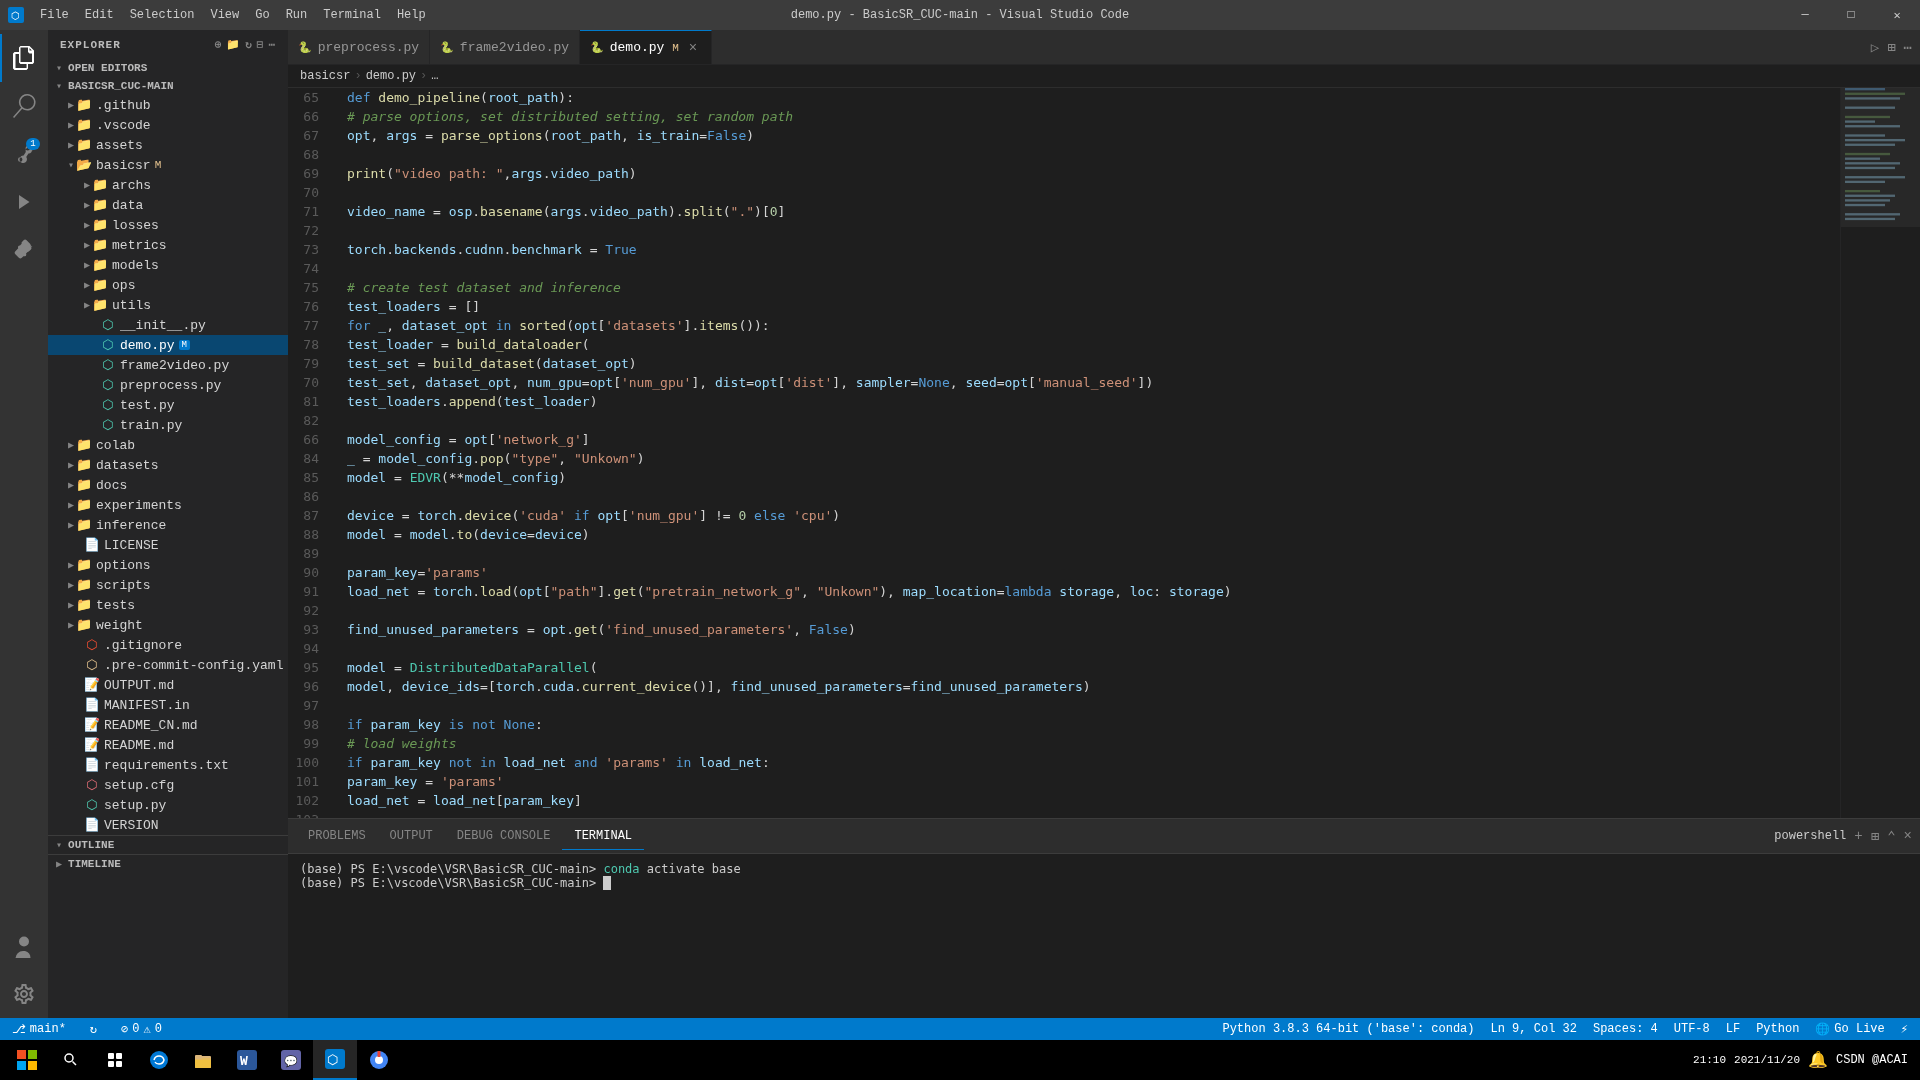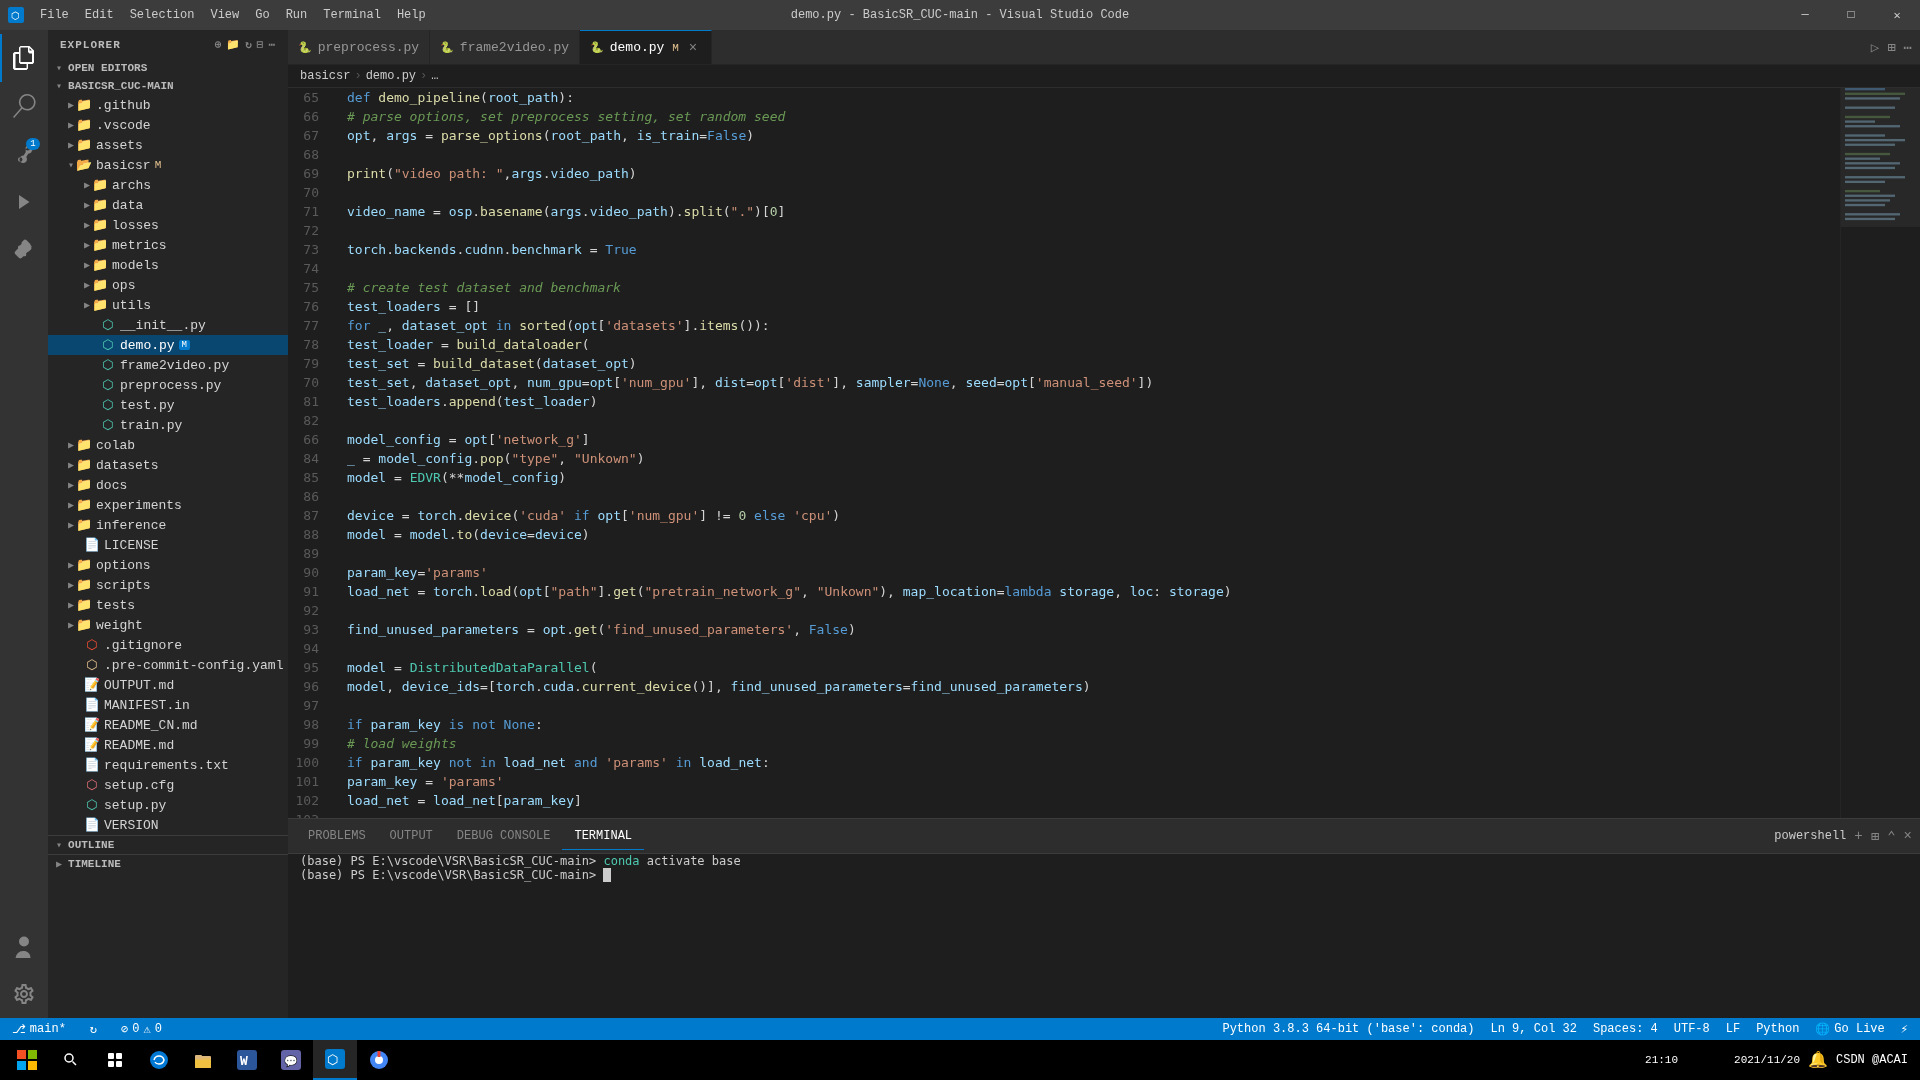--- a/index.html
+++ b/index.html
@@ -63,21 +63,21 @@
     .bool { color: #569cd6; }
 
     
     .minimap { width: 80px; background: #1e1e1e; flex-shrink: 0; border-left: 1px solid #252526; overflow: hidden; }
 
     
     .panel { background: #1e1e1e; border-top: 1px solid #3c3c3c; flex-shrink: 0; height: 200px; display: flex; flex-direction: column; }
     .panel-tabs { display: flex; background: #2d2d2d; border-bottom: 1px solid #3c3c3c; align-items: center; padding: 0 8px; height: 35px; }
     .panel-tab { padding: 6px 12px; font-size: 12px; cursor: pointer; color: #858585; text-transform: uppercase; }
     .panel-tab.active { color: #fff; border-bottom: 1px solid #007acc; }
-    .panel-content { flex: 1; padding: 0 12px; overflow: auto; font-size: 12px; }
+    .panel-content { flex: 1; padding: 8px 12px; overflow: auto; font-size: 12px; }
     .panel-actions { margin-left: auto; display: flex; gap: 8px; align-items: center; }
     .panel-action-btn { color: #858585; cursor: pointer; font-size: 14px; }
 
     
     .status-bar { height: 22px; background: #007acc; display: flex; align-items: center; padding: 0 8px; gap: 16px; flex-shrink: 0; font-size: 12px; color: white; }
     .status-item { display: flex; align-items: center; gap: 4px; cursor: pointer; padding: 0 4px; }
     .status-right { margin-left: auto; display: flex; gap: 8px; }
 
     
     .taskbar { height: 40px; background: #000; display: flex; align-items: center; padding: 0 4px; flex-shrink: 0; }
@@ -513,30 +513,30 @@
             <div class="line-no">100</div>
             <div class="line-no">101</div>
             <div class="line-no">102</div>
             <div class="line-no">103</div>
 
           </div>
         </div>
 
         <div style="flex:1;overflow:auto;background:#1e1e1e;padding-left:4px;font-family:Consolas,monospace;font-size:13px;line-height:19px;">
           <div class="code-line"><span class="kw">def</span> <span class="fn">demo_pipeline</span><span style="color:#d4d4d4;">(</span><span class="param">root_path</span><span style="color:#d4d4d4;">):</span></div>
-          <div class="code-line"><span style="color:#d4d4d4;">    </span><span class="comment"># parse options, set preprocess setting, set random seed</span></div>
+          <div class="code-line"><span style="color:#d4d4d4;">    </span><span class="comment"># parse options, set distributed setting, set random path</span></div>
           <div class="code-line"><span style="color:#d4d4d4;">    </span><span class="var">opt</span><span style="color:#d4d4d4;">, </span><span class="var">args</span><span style="color:#d4d4d4;"> = </span><span class="fn">parse_options</span><span style="color:#d4d4d4;">(</span><span class="var">root_path</span><span style="color:#d4d4d4;">, </span><span class="param">is_train</span><span style="color:#d4d4d4;">=</span><span class="bool">False</span><span style="color:#d4d4d4;">)</span></div>
           <div class="code-line">&nbsp;</div>
           <div class="code-line"><span style="color:#d4d4d4;">    </span><span class="fn">print</span><span style="color:#d4d4d4;">(</span><span class="str">"video path: "</span><span style="color:#d4d4d4;">,</span><span class="var">args</span><span style="color:#d4d4d4;">.</span><span class="var">video_path</span><span style="color:#d4d4d4;">)</span></div>
           <div class="code-line">&nbsp;</div>
           <div class="code-line"><span style="color:#d4d4d4;">    </span><span class="var">video_name</span><span style="color:#d4d4d4;"> = </span><span class="var">osp</span><span style="color:#d4d4d4;">.</span><span class="fn">basename</span><span style="color:#d4d4d4;">(</span><span class="var">args</span><span style="color:#d4d4d4;">.</span><span class="var">video_path</span><span style="color:#d4d4d4;">).</span><span class="fn">split</span><span style="color:#d4d4d4;">(</span><span class="str">"."</span><span style="color:#d4d4d4;">)[</span><span class="num">0</span><span style="color:#d4d4d4;">]</span></div>
           <div class="code-line">&nbsp;</div>
           <div class="code-line"><span style="color:#d4d4d4;">    </span><span class="var">torch</span><span style="color:#d4d4d4;">.</span><span class="var">backends</span><span style="color:#d4d4d4;">.</span><span class="var">cudnn</span><span style="color:#d4d4d4;">.</span><span class="var">benchmark</span><span style="color:#d4d4d4;"> = </span><span class="bool">True</span></div>
           <div class="code-line">&nbsp;</div>
-          <div class="code-line"><span style="color:#d4d4d4;">    </span><span class="comment"># create test dataset and benchmark</span></div>
+          <div class="code-line"><span style="color:#d4d4d4;">    </span><span class="comment"># create test dataset and inference</span></div>
           <div class="code-line"><span style="color:#d4d4d4;">    </span><span class="var">test_loaders</span><span style="color:#d4d4d4;"> = []</span></div>
           <div class="code-line"><span style="color:#d4d4d4;">    </span><span class="kw">for</span><span style="color:#d4d4d4;"> </span><span class="var">_</span><span style="color:#d4d4d4;">, </span><span class="var">dataset_opt</span><span style="color:#d4d4d4;"> </span><span class="kw">in</span><span style="color:#d4d4d4;"> </span><span class="fn">sorted</span><span style="color:#d4d4d4;">(</span><span class="var">opt</span><span style="color:#d4d4d4;">[</span><span class="str">'datasets'</span><span style="color:#d4d4d4;">].</span><span class="fn">items</span><span style="color:#d4d4d4;">()):</span></div>
           <div class="code-line"><span style="color:#d4d4d4;">        </span><span class="var">test_loader</span><span style="color:#d4d4d4;"> = </span><span class="fn">build_dataloader</span><span style="color:#d4d4d4;">(</span></div>
           <div class="code-line"><span style="color:#d4d4d4;">        </span><span class="var">test_set</span><span style="color:#d4d4d4;"> = </span><span class="fn">build_dataset</span><span style="color:#d4d4d4;">(</span><span class="var">dataset_opt</span><span style="color:#d4d4d4;">)</span></div>
           <div class="code-line"><span style="color:#d4d4d4;">            </span><span class="var">test_set</span><span style="color:#d4d4d4;">, </span><span class="var">dataset_opt</span><span style="color:#d4d4d4;">, </span><span class="param">num_gpu</span><span style="color:#d4d4d4;">=</span><span class="var">opt</span><span style="color:#d4d4d4;">[</span><span class="str">'num_gpu'</span><span style="color:#d4d4d4;">], </span><span class="param">dist</span><span style="color:#d4d4d4;">=</span><span class="var">opt</span><span style="color:#d4d4d4;">[</span><span class="str">'dist'</span><span style="color:#d4d4d4;">], </span><span class="param">sampler</span><span style="color:#d4d4d4;">=</span><span class="bool">None</span><span style="color:#d4d4d4;">, </span><span class="param">seed</span><span style="color:#d4d4d4;">=</span><span class="var">opt</span><span style="color:#d4d4d4;">[</span><span class="str">'manual_seed'</span><span style="color:#d4d4d4;">])</span></div>
           <div class="code-line"><span style="color:#d4d4d4;">        </span><span class="var">test_loaders</span><span style="color:#d4d4d4;">.</span><span class="fn">append</span><span style="color:#d4d4d4;">(</span><span class="var">test_loader</span><span style="color:#d4d4d4;">)</span></div>
           <div class="code-line">&nbsp;</div>
           <div class="code-line"><span style="color:#d4d4d4;">    </span><span class="var">model_config</span><span style="color:#d4d4d4;"> = </span><span class="var">opt</span><span style="color:#d4d4d4;">[</span><span class="str">'network_g'</span><span style="color:#d4d4d4;">]</span></div>
           <div class="code-line"><span style="color:#d4d4d4;">    </span><span class="var">_</span><span style="color:#d4d4d4;"> = </span><span class="var">model_config</span><span style="color:#d4d4d4;">.</span><span class="fn">pop</span><span style="color:#d4d4d4;">(</span><span class="str">"type"</span><span style="color:#d4d4d4;">, </span><span class="str">"Unkown"</span><span style="color:#d4d4d4;">)</span></div>
           <div class="code-line"><span style="color:#d4d4d4;">    </span><span class="var">model</span><span style="color:#d4d4d4;"> = </span><span class="cls">EDVR</span><span style="color:#d4d4d4;">(**</span><span class="var">model_config</span><span style="color:#d4d4d4;">)</span></div>
@@ -719,17 +719,17 @@
   </div>
   <div class="taskbar-app">
     <svg width="20" height="20" viewBox="0 0 20 20">
         <circle cx="10" cy="10" r="9" fill="#4285f4"></circle>
         <circle cx="10" cy="10" r="4" fill="white"></circle>
         <path d="M10 1 L10 7" stroke="#ea4335" stroke-width="3"></path>
       </svg>
   </div>
   <div class="taskbar-right">
     <span style="color:#fff;font-size:11px;">21:10</span>
-    <span style="color:#fff;font-size:11px;margin-left:48px;">2021/11/20</span>
+    <span style="color:#fff;font-size:11px;">2021/11/20</span>
     <span style="color:#fff;font-size:16px;">🔔</span>
     <span style="color:#fff;font-size:12px;">CSDN @ACAI</span>
   </div>
 </div>
 
 </body></html>

